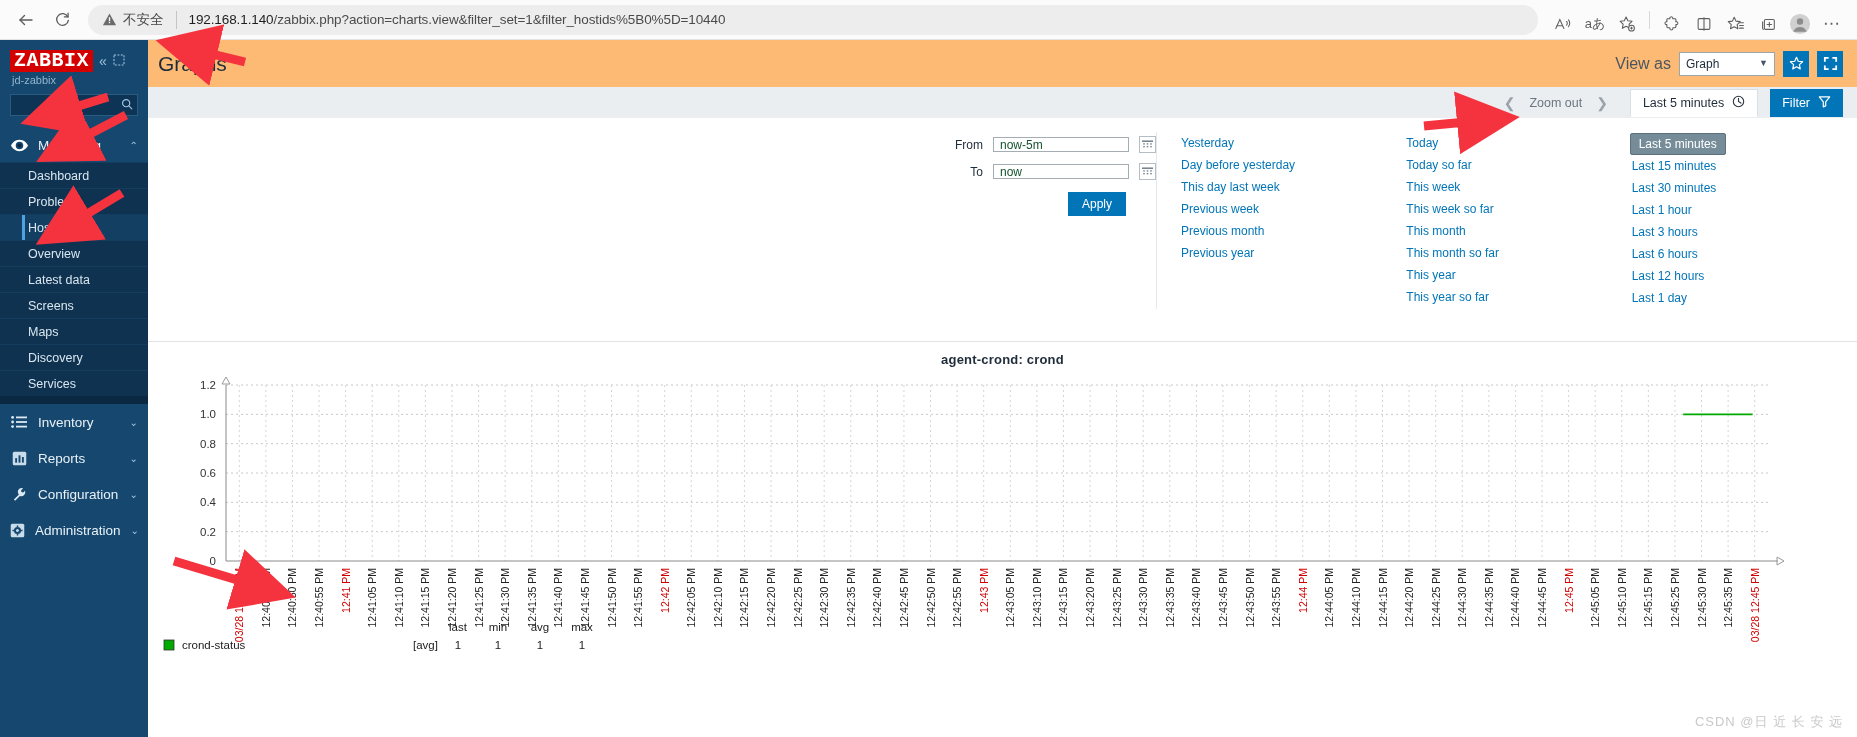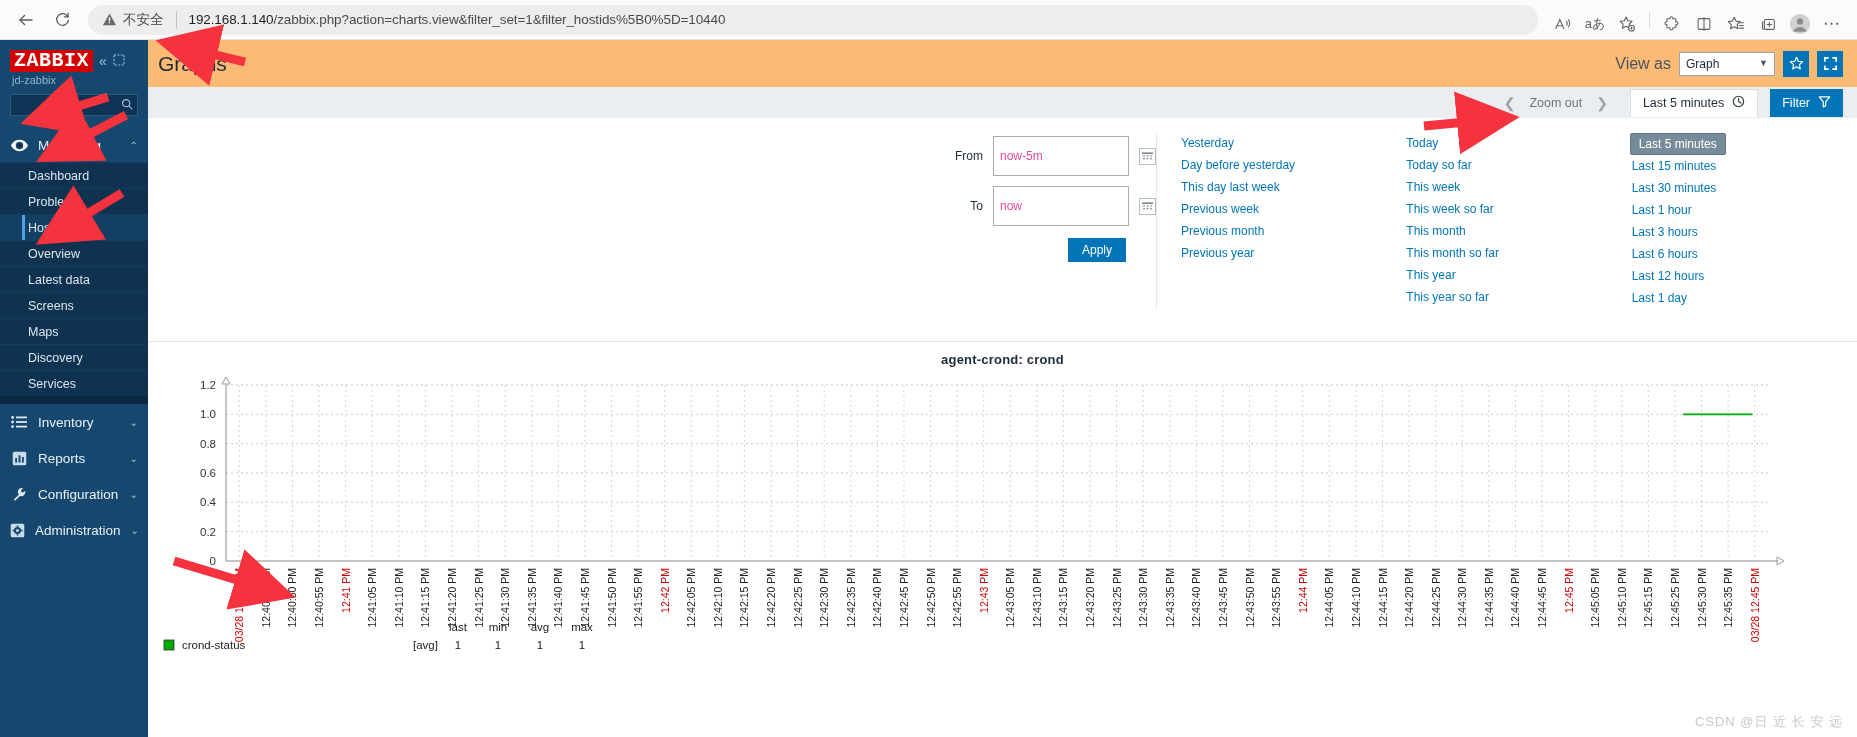--- a/index.html
+++ b/index.html
@@ -151,22 +151,22 @@
     background:#fff; border-bottom:1px solid #e1e4e7;
     display:flex; padding:14px 0 32px 0; position:relative; min-height:178px;
   }
   .tf-left{
     flex:1 1 auto; display:flex; flex-direction:column; align-items:flex-end;
     padding-right:0; border-right:1px solid #e6e9eb; padding-top:4px;
   }
   .tf-row{ display:flex; align-items:center; gap:10px; margin-bottom:10px; }
   .tf-label{ font-size:12px; color:#1f2c39; width:42px; text-align:right; }
   .tf-input{
-    width:136px; height:40px; border:1px solid #a4acb4; font-size:12px;
-    padding:0 6px; color:#ec4899; outline:none;
+    width:136px; height:15px; border:1px solid #a4acb4; font-size:12px;
+    padding:0 6px; color:#14532d; outline:none;
     font-family:"Liberation Sans", sans-serif;
   }
   .cal-btn{
     width:17px; height:17px; border:1px solid #b6bdc4; color:#6f7b86;
     display:flex; align-items:center; justify-content:center; font-size:9px;
     cursor:pointer; background:#fff;
   }
   .apply-row{ margin-right:30px; margin-top:2px; }
   .apply-btn{
     background:#0275b8; color:#fff; border:0; height:24px; padding:0 14px;

